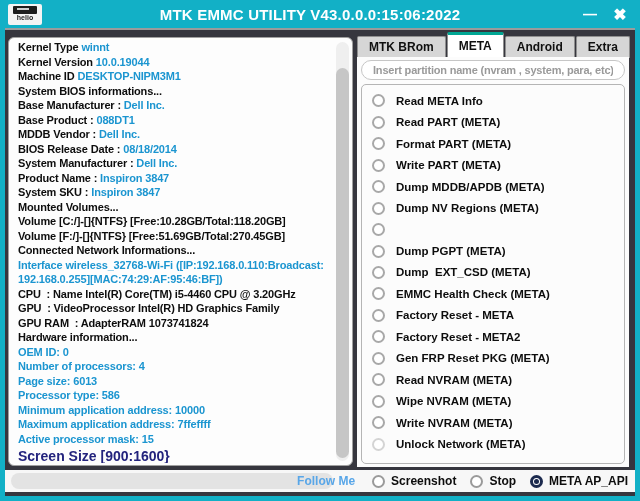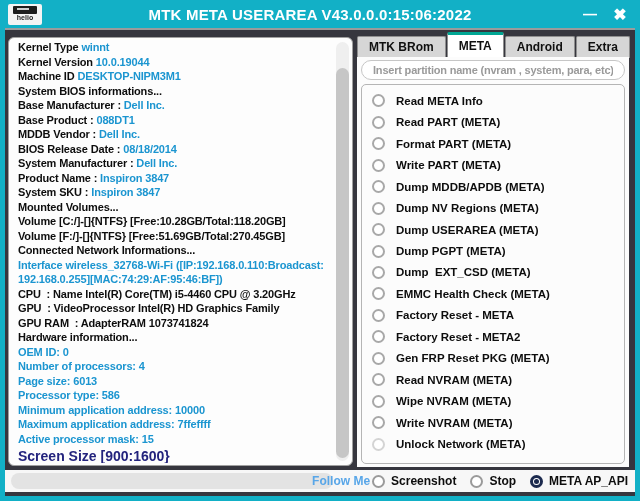--- a/index.html
+++ b/index.html
@@ -60,40 +60,40 @@
   .opt { display:flex; align-items:center; gap:11px; height:16px; }
   .radio { width:13px; height:13px; border:2px solid #a8a8a8; border-radius:50%; background:#ffffff; flex:0 0 auto; }
   .opt.disabled .radio { border-color:#d4d4d4; }
   .opt-label { font-size:11.5px; color:#0d0d0d; white-space:pre; }
 
   
   .bottom-bar { position:absolute; left:0; right:0; bottom:4px; height:22px; background:#f7f7f7;
                 display:flex; align-items:center; }
   .progress-bar { position:absolute; left:6px; top:3px; width:322px; height:16px;
                   background:#e3e3e3; border-radius:8px; }
-  .follow-cluster { position:absolute; right:7px; top:0; height:22px; display:flex; align-items:center; gap:0; }
+  .follow-cluster { position:absolute; right:7px; top:0; height:22px; display:flex; align-items:center; gap:15px; }
   .follow-link { color:#58a6e8; font-size:12px; margin-right:2px; white-space:nowrap; }
   .bopt { display:flex; align-items:center; gap:6px; }
   .bradio { width:13px; height:13px; border:2px solid #9a9a9a; border-radius:50%; background:#ffffff;
             display:flex; align-items:center; justify-content:center; flex:0 0 auto; }
   .bopt.checked .bradio { border:3px solid #1c2a4e; }
   .bopt.checked .bradio .dot { width:5px; height:5px; border-radius:50%; background:#1c2a4e; }
   .bopt-label { font-size:12px; color:#0d0d0d; white-space:nowrap; }
 </style>
 </head>
 <body>
 
 <div class="window">
 
   <div class="titlebar">
     <div class="app-icon">
       <div class="chip"></div>
       <div class="chip-text">helio</div>
     </div>
-    <div class="title-text">MTK META USERAREA V43.0.0.0:15:06:2022</div>
+    <div class="title-text">MTK EMMC UTILITY V43.0.0.0:15:06:2022</div>
     <div class="win-btn btn-min">—</div>
     <div class="win-btn btn-close">✖</div>
   </div>
 
   <div class="main">
 
     <div class="log-panel">
       <div class="log-lines">
           <div class="log-line"><span class="seg-k">Kernel Type </span><span class="seg-v">winnt</span></div>
           <div class="log-line"><span class="seg-k">Kernel Version </span><span class="seg-v">10.0.19044</span></div>
@@ -159,21 +159,20 @@
           <div class="opt">
             <span class="radio"></span>
             <span class="opt-label">Dump MDDB/APDB (META)</span>
           </div>
           <div class="opt">
             <span class="radio"></span>
             <span class="opt-label">Dump NV Regions (META)</span>
           </div>
           <div class="opt">
             <span class="radio"></span>
-            <span class="opt-label">Dump USERAREA (META)</span>
           </div>
           <div class="opt">
             <span class="radio"></span>
             <span class="opt-label">Dump PGPT (META)</span>
           </div>
           <div class="opt">
             <span class="radio"></span>
             <span class="opt-label">Dump  EXT_CSD (META)</span>
           </div>
           <div class="opt">

